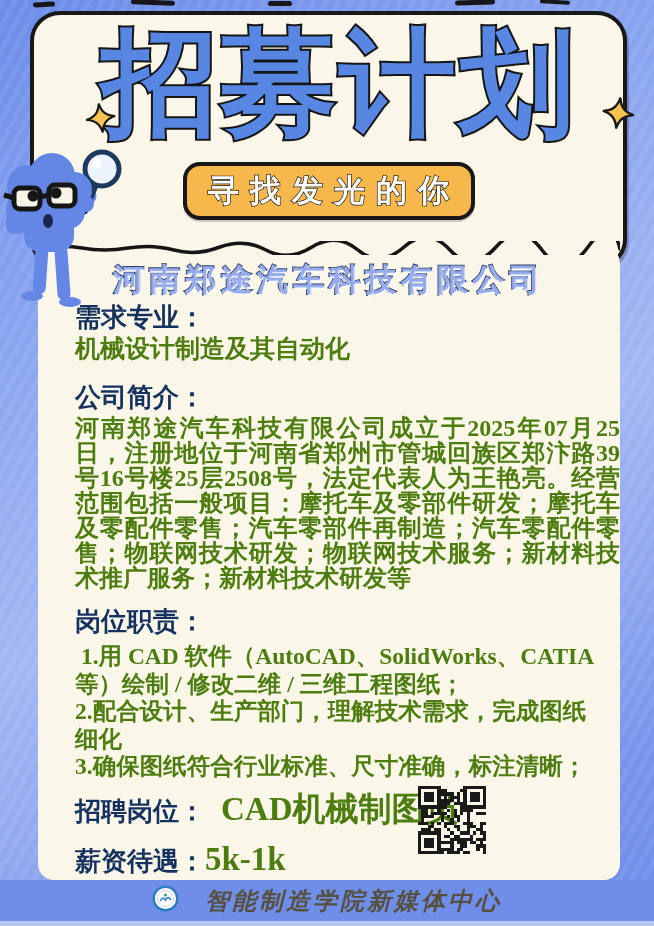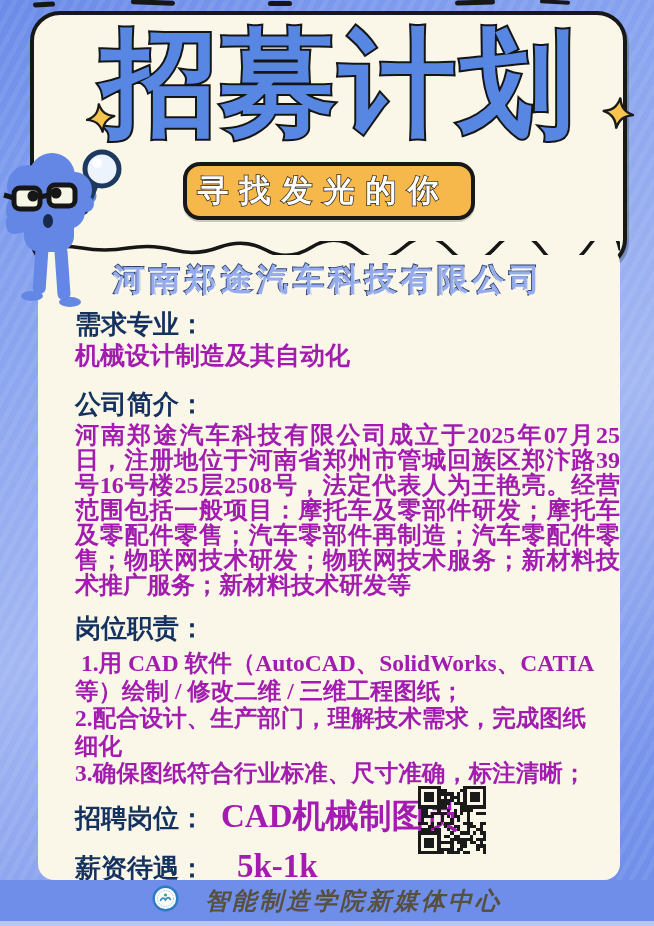--- a/index.html
+++ b/index.html
@@ -42,21 +42,21 @@
     -webkit-text-stroke:4px #151515; paint-order: stroke fill;
     white-space:nowrap;
   }
   .star { position:absolute; }
   .star.left  { left:52px;  top:88px; transform:rotate(-8deg); }
   .star.right { left:568px; top:82px; transform:rotate(8deg); }
   .pill {
     position:absolute; left:50%; top:147px; transform:translateX(-50%);
     width:292px; height:58px;
     background:#f6b84b; border:4px solid #181818; border-radius:17px;
-    display:flex; align-items:center; 
+    display:flex; align-items:center; justify-content:center;
     box-shadow: 0 2px 0 rgba(20,20,30,0.2);
   }
   .pill-text {
     font-size:31px; font-weight:900; color:#ffffff;
     letter-spacing:11px; padding-left:11px;
     -webkit-text-stroke:1.4px #1c1c1c; paint-order: stroke fill;
     white-space:nowrap;
   }
 
   
@@ -74,33 +74,33 @@
     font-size:31px; font-weight:900; letter-spacing:5px;
     color:#94abec;
     -webkit-text-stroke:1.7px #2f3f6c; paint-order: stroke fill;
     text-shadow: 1px 2px 0 rgba(255,255,255,0.9);
     white-space:nowrap;
   }
   .content { padding:0 20px 0 37px; }
   .section-label {
     font-size:26px; line-height:32px; font-weight:900; color:#14315f;
   }
-  .serif { font-family:"Liberation Serif","DejaVu Serif",serif; font-weight:700; color:#a21caf; }
-  .major-label { margin-top:7px; }
+  .serif { font-family:"Liberation Serif","DejaVu Serif",serif; font-weight:700; color:#4d7c0f; }
+  .major-label { }
   .major-value { font-size:25px; line-height:32px; }
   .intro-label { margin-top:16px; }
   .intro-text  { margin-top:3px; font-size:24px; line-height:25px; width:545px; text-align:justify; }
   .duties-label { margin-top:14px; }
   .duties { margin-top:6px; list-style:none; }
   .duties li { font-size:23.5px; line-height:27.5px; white-space:pre-wrap; }
   .info-row { display:flex; align-items:baseline; }
   .info-row .lbl { font-size:26px; font-weight:900; color:#14315f; white-space:nowrap; }
   .info-row .val { font-size:33px; }
   .row-position { margin-top:6px;gap:16px; }
-  .row-salary   { margin-top:9px;gap:32px; }
+  .row-salary   { margin-top:9px; }
   .row-apply    { margin-top:9px; }
 
   
   .qr { position:absolute; left:417px; top:786px; width:70px; height:68px; z-index:4; }
   .qr svg { width:100%; height:100%; }
 
   
   .footer-band {
     position:absolute; left:0; top:880px; width:654px; height:41px;
     background:#6f8eea;

